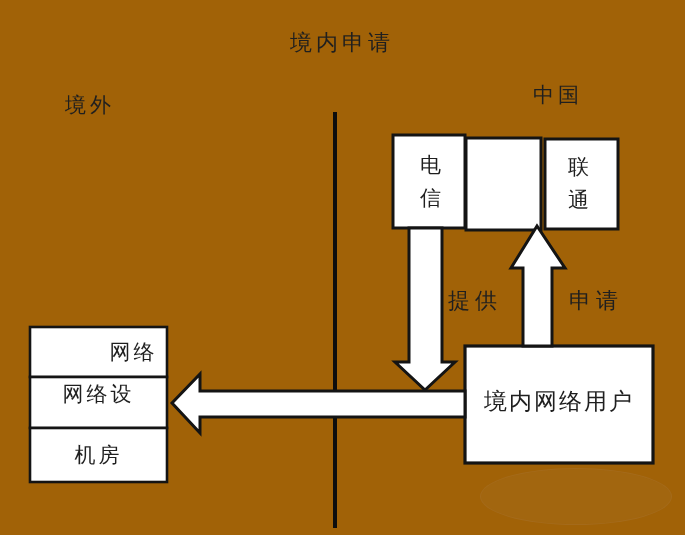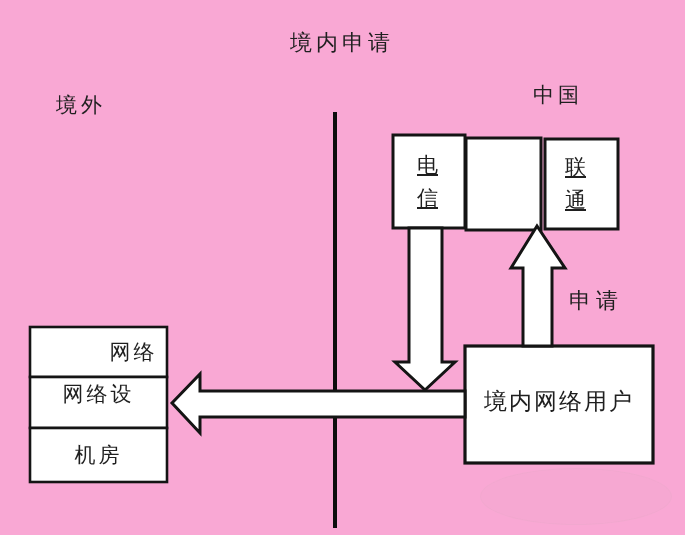--- a/index.html
+++ b/index.html
@@ -1,20 +1,20 @@
 <!DOCTYPE html>
 <html><head>
 <meta charset="utf-8">
 <style>
   html, body { margin: 0; padding: 0; background: #ffffff; }
   .canvas {
     position: relative;
     width: 685px;
     height: 535px;
-    background: #f9a8d4;
+    background: #a16207;
     overflow: hidden;
     font-family: "Liberation Serif", "DejaVu Serif", serif;
     color: #1f1f1f;
   }
   .shape-layer {
     position: absolute;
     left: 0; top: 0;
     width: 685px; height: 535px;
   }
   .lbl {
@@ -28,33 +28,32 @@
     display: flex;
     align-items: center;
     justify-content: center;
     text-align: center;
   }
   .title {
     left: 250px; top: 30px; width: 184px;
     font-size: 22px; letter-spacing: 4px;
     text-align: center;
   }
-  .region-overseas { left: 56px; top: 93px; font-size: 21px; letter-spacing: 4px; }
+  .region-overseas { left: 65px; top: 93px; font-size: 21px; letter-spacing: 4px; }
   .region-china   { left: 533px; top: 83px; font-size: 21px; letter-spacing: 4px; }
   .arrow-lbl-provide { left: 440px; top: 288px; width: 70px; font-size: 22px; letter-spacing: 5px; text-align: center; }
   .arrow-lbl-apply   { left: 561px; top: 288px; width: 70px; font-size: 22px; letter-spacing: 5px; text-align: center; }
 
   .op-label {
     font-size: 21px;
     line-height: 33px;
     width: 24px;
     word-break: break-all;
     white-space: normal;
-    text-align: left;
-    text-decoration: underline;
+    text-align: right;
   }
   .op-telecom { left: 393px; top: 135px; width: 72px; height: 93px; }
   .op-mobile  { left: 466px; top: 138px; width: 75px; height: 92px; }
   .op-unicom  { left: 545px; top: 139px; width: 64px; height: 90px; }
 
   .user-label-box { left: 465px; top: 346px; width: 188px; height: 111px; }
   .user-label { font-size: 23px; letter-spacing: 2px; }
 
   .res-row1 { left: 30px; top: 327px; width: 137px; height: 50px; padding-left: 35px; }
   .res-row2 { left: 30px; top: 377px; width: 137px; height: 34px; justify-content: center; }
@@ -102,20 +101,21 @@
 
   <div class="lbl region-china">中国</div>
 
   <div class="centerbox op-telecom">
     <span class="op-label">电信</span>
   </div>
   <div class="centerbox op-unicom">
     <span class="op-label">联通</span>
   </div>
 
+  <div class="lbl arrow-lbl-provide">提供</div>
 
   <div class="lbl arrow-lbl-apply">申请</div>
 
   <div class="centerbox user-label-box">
     <span class="user-label">境内网络用户</span>
   </div>
 
   <div class="centerbox res-row1">
     <span class="res-label">网络</span>
   </div>

